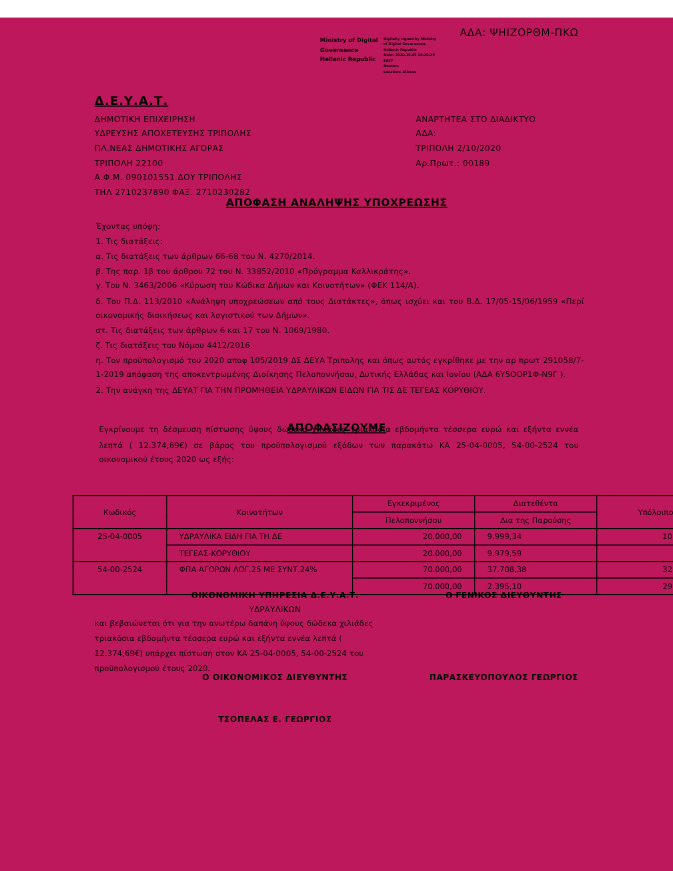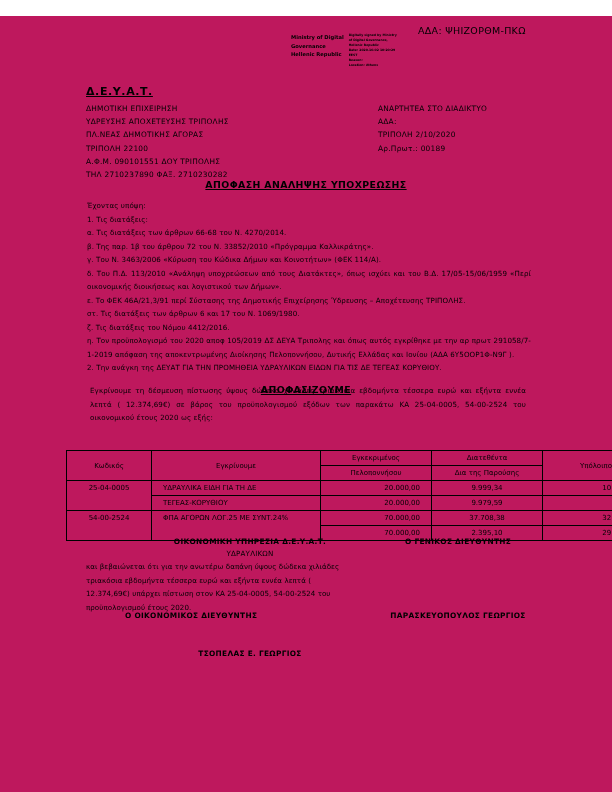--- a/index.html
+++ b/index.html
@@ -140,21 +140,21 @@
   table.ledger td, table.ledger th {
     border: 1px solid #000000;
     padding: 1px 11px;
     font-weight: normal;
     height: 12px;
     vertical-align: middle;
   }
   .c-code   { width: 62px;  text-align: center; }
   .c-desc   { width: 146px; text-align: left; }
   .c-appr   { width: 88px;  text-align: right; }
-  .c-disp   { width: 88px;  text-align: center; }
+  .c-disp   { width: 88px;  text-align: left; }
   .c-bal    { width: 84px;  text-align: right; }
   .hdr-center { text-align: center; }
 
   
   .foot-left-title {
     position: absolute;
     left: 125px;
     top: 521px;
     width: 250px;
     text-align: center;
@@ -189,21 +189,21 @@
     font-size: 7.1px;
     line-height: 13.6px;
     text-align: left;
     letter-spacing: 0.05px;
   }
   .foot-left-role {
     position: absolute;
     left: 125px;
     top: 595px;
     width: 250px;
-    text-align: left;
+    text-align: center;
     font-size: 7.4px;
     font-weight: bold;
     letter-spacing: 0.3px;
   }
   .foot-right-name {
     position: absolute;
     left: 358px;
     top: 595px;
     width: 200px;
     text-align: center;
@@ -264,36 +264,35 @@
 
   <div class="doc-title">ΑΠΟΦΑΣΗ ΑΝΑΛΗΨΗΣ ΥΠΟΧΡΕΩΣΗΣ</div>
 
   <div class="preamble">
       <div class="item">Έχοντας υπόψη:</div>
       <div class="item">1. Τις διατάξεις:</div>
       <div class="item">α. Τις διατάξεις των άρθρων 66-68 του Ν. 4270/2014.</div>
       <div class="item">β. Της παρ. 1β του άρθρου 72 του Ν. 33852/2010 «Πρόγραμμα Καλλικράτης».</div>
       <div class="item">γ. Του Ν. 3463/2006 «Κύρωση του Κώδικα Δήμων και Κοινοτήτων» (ΦΕΚ 114/Α).</div>
       <div class="item just">δ. Του Π.Δ. 113/2010 «Ανάληψη υποχρεώσεων από τους Διατάκτες», όπως ισχύει και του Β.Δ. 17/05-15/06/1959 «Περί οικονομικής διοικήσεως και λογιστικού των Δήμων».</div>
-      <div class="item">ε. Το ΦΕΚ 46Α/21,3/91 περί Σύστασης της Δημοτικής Επιχείρησης Ύδρευσης – Αποχέτευσης ΤΡΙΠΟΛΗΣ.</div>
       <div class="item">στ. Τις διατάξεις των άρθρων 6 και 17  του Ν. 1069/1980.</div>
       <div class="item">ζ. Τις διατάξεις του Νόμου 4412/2016.</div>
       <div class="item just">η. Τον προϋπολογισμό του 2020 αποφ 105/2019 ΔΣ ΔΕΥΑ Τριπολης και όπως αυτός εγκρίθηκε με την αρ πρωτ 291058/7-1-2019 απόφαση της αποκεντρωμένης Διοίκησης Πελοποννήσου, Δυτικής Ελλάδας και Ιονίου (ΑΔΑ 6Υ5ΟΟΡ1Φ-Ν9Γ ).</div>
       <div class="item">2. Την ανάγκη της ΔΕΥΑΤ ΓΙΑ ΤΗΝ ΠΡΟΜΗΘΕΙΑ ΥΔΡΑΥΛΙΚΩΝ ΕΙΔΩΝ ΓΙΑ ΤΙΣ ΔΕ ΤΕΓΕΑΣ ΚΟΡΥΘΙΟΥ.</div>
     </div>
 
   <div class="decide-title">ΑΠΟΦΑΣΙΖΟΥΜΕ</div>
   <div class="decide-body">Εγκρίνουμε τη δέσμευση πίστωσης ύψους δώδεκα χιλιάδες τριακόσια εβδομήντα τέσσερα ευρώ και εξήντα εννέα λεπτά ( 12.374,69€) σε βάρος του προϋπολογισμού εξόδων των παρακάτω ΚΑ 25-04-0005, 54-00-2524 του οικονομικού έτους 2020 ως εξής:</div>
 
   <div class="tbl-wrap">
     <table class="ledger">
       <thead>
         <tr>
           <th class="c-code hdr-center" rowspan="2">Κωδικός</th>
-          <th class="c-desc hdr-center" rowspan="2">Εγκρίνουμε</th>
+          <th class="c-desc hdr-center" rowspan="2">Κοινοτήτων</th>
           <th class="c-appr hdr-center">Εγκεκριμένος</th>
           <th class="c-disp hdr-center">Διατεθέντα</th>
           <th class="c-bal hdr-center" rowspan="2">Υπόλοιπο</th>
         </tr>
         <tr>
           <th class="c-appr hdr-center">Πελοποννήσου</th>
           <th class="c-disp hdr-center">Δια της Παρούσης</th>
         </tr>
       </thead>
       <tbody>

